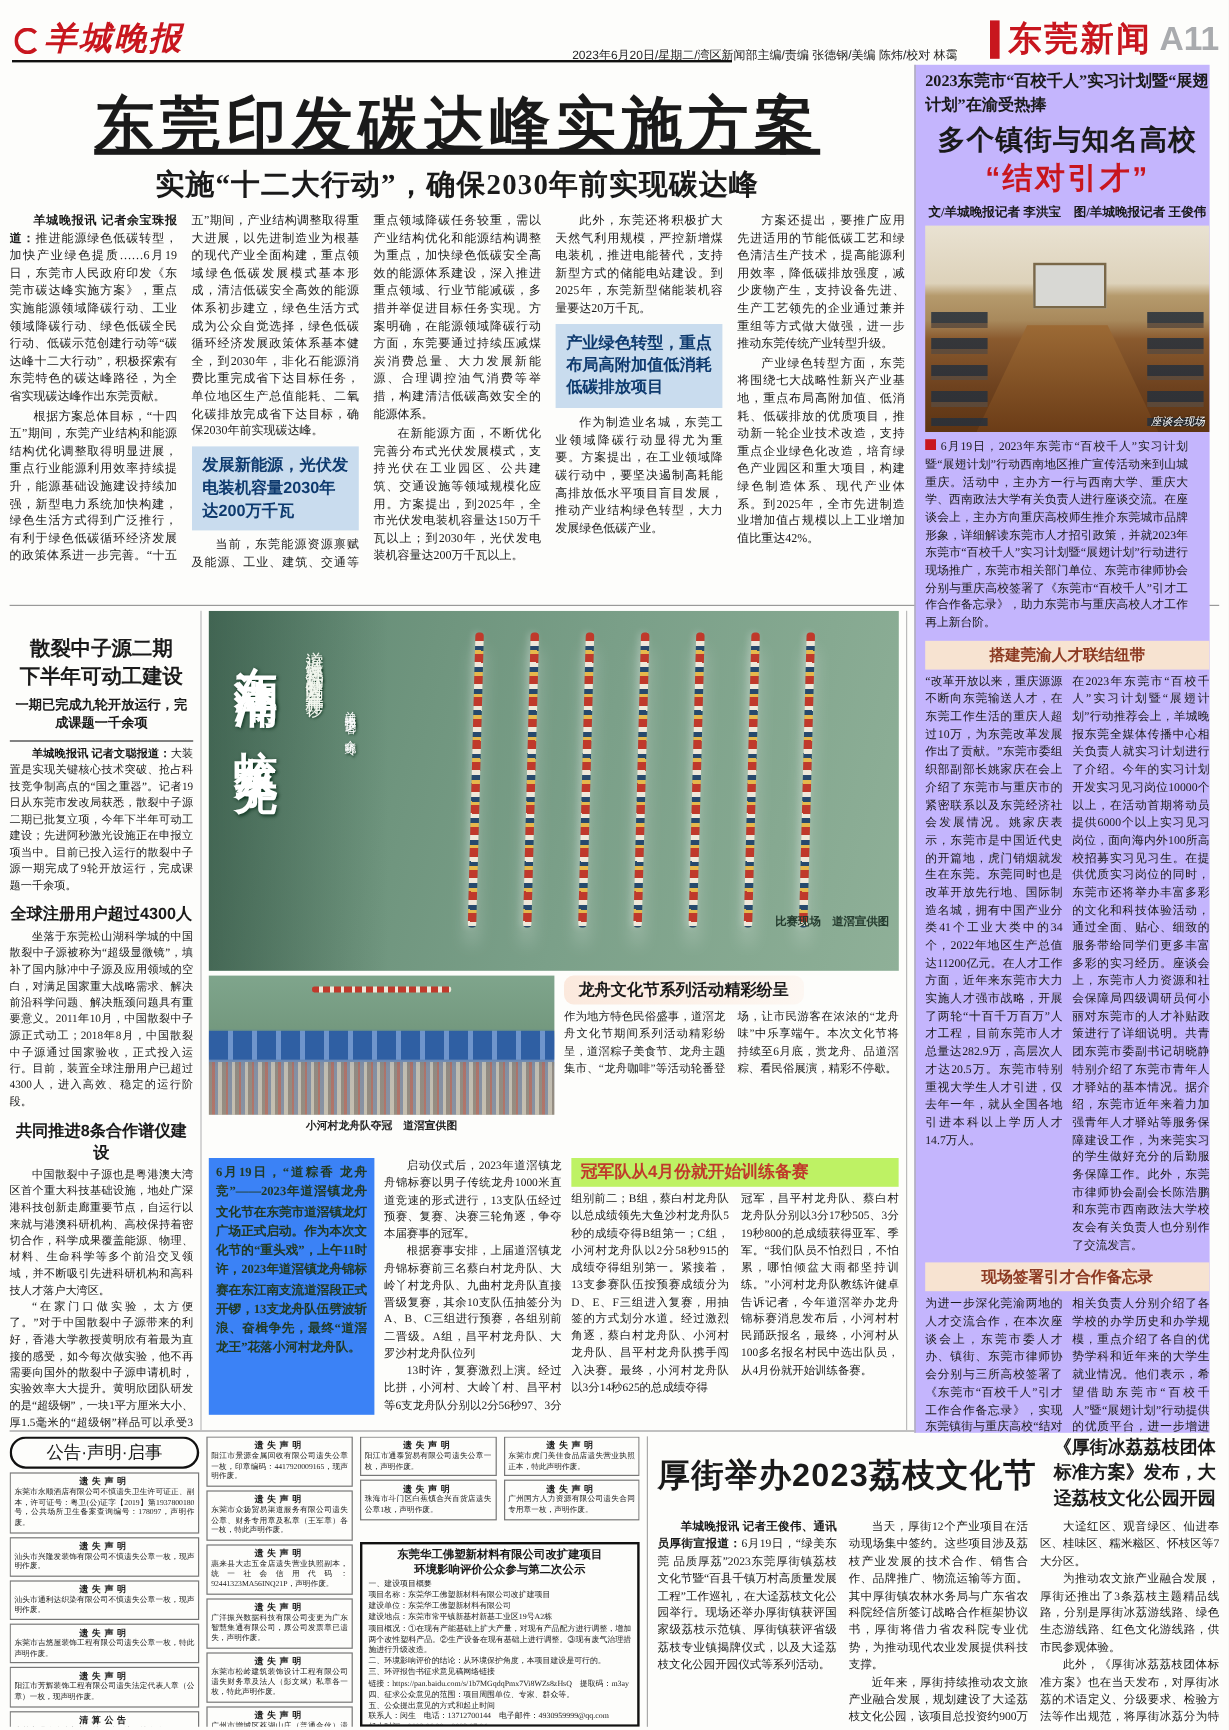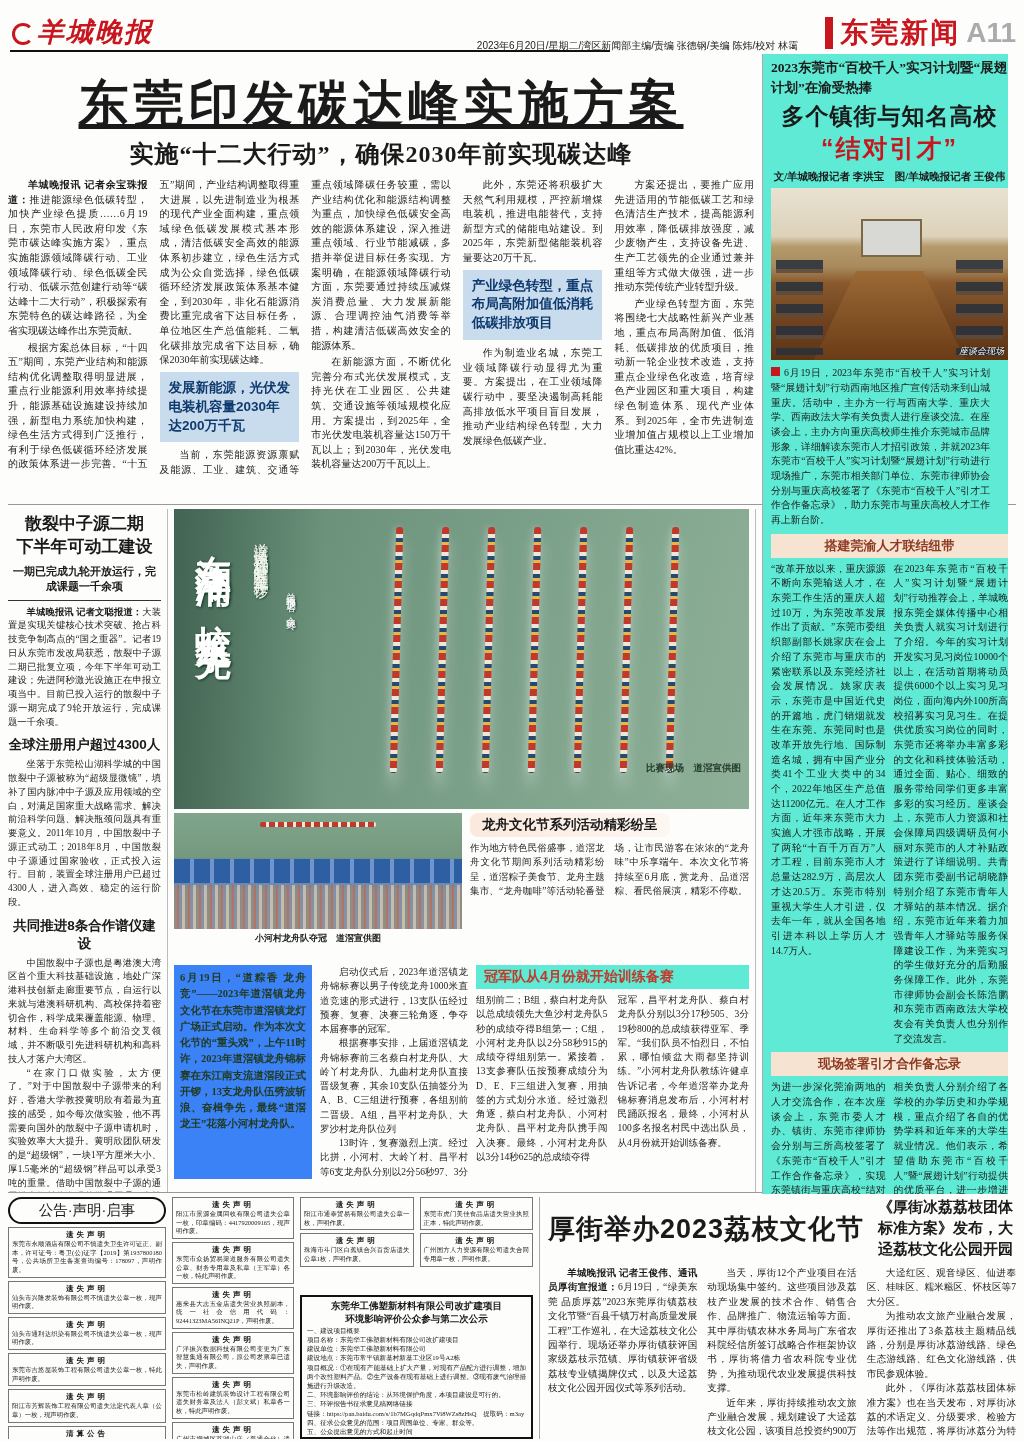--- a/index.html
+++ b/index.html
@@ -38,21 +38,21 @@
   .t-photo .ppl-l{left:2%;} .t-photo .ppl-r{right:2%;}
   .t-cap{position:absolute;right:4px;bottom:2px;font-size:9px;font-style:italic;color:#fff;text-shadow:0 0 2px #000;}
   .redsq{display:inline-block;width:9px;height:9px;background:#c8161e;margin-right:4px;}
   .t-body{font-size:9.8px;line-height:1.5;text-align:justify;}
   .t-sec{background:#f7e3d1;color:#8d3a22;font-weight:bold;font-size:13px;text-align:center;padding:3px 0;margin:6px 0 4px 0;font-family:"Liberation Sans",sans-serif;}
   .t-cols{display:flex;gap:8px;}
   .t-cols>div{flex:1;font-size:9.8px;line-height:1.5;text-align:justify;}
   
   .band-mid{display:flex;height:688px;border-bottom:1px solid #999;padding-top:4px;box-sizing:border-box;}
   .neutron{width:160px;box-sizing:border-box;padding-right:6px;border-right:1px solid #bbb;overflow:hidden;}
-  .n-hl{font-size:17px;font-weight:900;text-align:center;line-height:1.35;margin-top:4px;font-family:"Liberation Sans",sans-serif;}
+  .n-hl{font-size:17px;font-weight:900;text-align:center;line-height:1.35;margin-top:21px;font-family:"Liberation Sans",sans-serif;}
   .n-sub{font-size:11px;font-weight:bold;text-align:center;margin:5px 0;line-height:1.4;border-bottom:1px solid #333;padding-bottom:5px;}
   .n-p{margin:0;text-indent:2em;text-align:justify;font-size:9.3px;line-height:1.48;}
   .n-sec{font-size:13.5px;font-weight:900;text-align:center;margin:7px 0 4px 0;font-family:"Liberation Sans",sans-serif;}
   .dragon{width:588px;box-sizing:border-box;padding:0 6px;border-right:1px solid #bbb;overflow:hidden;}
   .d-photo{position:relative;height:300px;background:linear-gradient(105deg,#5e8671 0%,#6f957e 30%,#7ba089 55%,#86a991 80%,#8fb098 100%);overflow:hidden;}
   .d-photo .shade{position:absolute;left:0;top:0;width:26%;height:100%;background:linear-gradient(90deg,rgba(30,60,45,.45),rgba(30,60,45,0));}
   .boat{position:absolute;top:6%;height:82%;width:7px;border-radius:3px;background:repeating-linear-gradient(180deg,#c0392b 0 7px,#efe8da 7px 11px,#27496d 11px 15px,#e6b84c 15px 18px);box-shadow:0 14px 14px rgba(255,255,255,.35), -2px 0 6px rgba(255,255,255,.25);transform:rotate(1.5deg);}
   .d-vtitle{position:absolute;left:14px;top:16px;display:flex;gap:14px;}
   .d-hl{writing-mode:vertical-rl;text-orientation:upright;font-size:36px;font-weight:900;color:#fff;letter-spacing:6px;text-shadow:1px 1px 3px rgba(0,40,20,.75);font-family:"Liberation Sans",sans-serif;}
   .d-sub{writing-mode:vertical-rl;text-orientation:upright;font-size:15px;color:#f2f6ee;letter-spacing:3px;text-shadow:1px 1px 2px rgba(0,40,20,.7);margin-top:6px;}
@@ -66,35 +66,35 @@
   .d-photo2 .boat2{position:absolute;left:30%;top:8%;width:40%;height:5px;background:repeating-linear-gradient(90deg,#c0392b 0 6px,#efe8da 6px 9px);border-radius:2px;}
   .d-cap2{font-size:9px;font-weight:bold;text-align:center;margin-top:3px;color:#222;}
   .d-sec1wrap{flex:1;}
   .d-sec1{display:inline-block;background:linear-gradient(90deg,#fbe9dd,#fdf7f2);border-radius:8px;font-size:13.5px;font-weight:900;padding:3px 12px;margin-bottom:4px;font-family:"Liberation Sans",sans-serif;}
   .d-sec1-text{font-size:9.5px;line-height:1.5;text-align:justify;column-count:2;column-gap:10px;height:112px;overflow:hidden;}
   .d-row3{display:flex;gap:8px;height:214px;margin-top:4px;}
   .d-green{width:138px;background:#3b82f6;padding:5px 6px;box-sizing:border-box;font-size:10.5px;line-height:1.55;text-align:justify;font-weight:bold;color:#213a22;overflow:hidden;}
   .d-midcol{width:148px;overflow:hidden;}
   .d-midcol p{margin:0;text-indent:2em;font-size:9.5px;line-height:1.5;text-align:justify;}
   .d-sec2wrap{flex:1;overflow:hidden;}
-  .d-sec2{background:#5eead4;color:#c0392b;font-weight:900;font-size:14px;padding:3px 8px;margin-bottom:4px;font-family:"Liberation Sans",sans-serif;}
+  .d-sec2{background:#bef264;color:#c0392b;font-weight:900;font-size:14px;padding:3px 8px;margin-bottom:4px;font-family:"Liberation Sans",sans-serif;}
   .d-sec2cols{display:flex;gap:10px;}
   .d-sec2cols>div{flex:1;font-size:9.5px;line-height:1.5;text-align:justify;}
   
   .band-bot{display:flex;height:246px;padding-top:4px;box-sizing:border-box;}
   .ads{width:532px;display:flex;gap:6px;box-sizing:border-box;border-right:1px solid #aaa;padding-right:6px;overflow:hidden;}
   .ads-c1{width:158px;} .ads-c2{width:122px;}
   .ads-hdr{border:2px solid #111;border-radius:14px;font-size:14.5px;font-weight:400;text-align:center;padding:2px 0;margin-bottom:3px;font-family:"Liberation Sans",sans-serif;}
   .ad{border:1px solid #777;padding:2px 3px;margin-bottom:3px;}
   .ad-t{font-size:7.5px;font-weight:bold;text-align:center;letter-spacing:3px;}
   .ad-b{font-size:6.4px;line-height:1.35;text-align:justify;margin:0;}
   .ads-right{flex:1;display:flex;flex-direction:column;}
   .ads-minis{display:flex;gap:6px;height:86px;overflow:hidden;}
   .ads-minis>div{flex:1;}
-  .notice{border:2px solid #111;margin-top:12px;padding:3px 5px;flex:1;overflow:hidden;}
+  .notice{border:2px solid #111;margin-top:2px;padding:3px 5px;flex:1;overflow:hidden;}
   .notice-t{font-size:9.5px;font-weight:900;text-align:center;line-height:1.35;font-family:"Liberation Sans",sans-serif;}
   .notice-l{font-size:6.6px;line-height:1.4;margin:0;text-align:justify;}
   .lychee{flex:1;box-sizing:border-box;padding-left:8px;overflow:hidden;}
   .ly-head{display:flex;align-items:center;gap:14px;}
   .ly-hl{font-size:27px;font-weight:900;letter-spacing:1px;white-space:nowrap;font-family:"Liberation Sans",sans-serif;}
   .ly-sub{font-size:15px;font-weight:bold;line-height:1.4;}
   .ly-cols{display:flex;gap:10px;margin-top:6px;height:188px;overflow:hidden;}
   .ly-cols>div{flex:1;font-size:9.6px;line-height:1.5;text-align:justify;}
   .ly-cols p{margin:0;text-indent:2em;}
 </style>
@@ -125,21 +125,21 @@
         <p class="bp">当前，东莞能源资源禀赋及能源、工业、建筑、交通等重点领域降碳任务较重，需以产业结构优化和能源结构调整为重点，加快绿色低碳安全高效的能源体系建设，深入推进重点领域、行业节能减碳，多措并举促进目标任务实现。方案明确，在能源领域降碳行动方面，东莞要通过持续压减煤炭消费总量、大力发展新能源、合理调控油气消费等举措，构建清洁低碳高效安全的能源体系。</p>
         <p class="bp">在新能源方面，不断优化完善分布式光伏发展模式，支持光伏在工业园区、公共建筑、交通设施等领域规模化应用。方案提出，到2025年，全市光伏发电装机容量达150万千瓦以上；到2030年，光伏发电装机容量达200万千瓦以上。</p>
         <p class="bp">此外，东莞还将积极扩大天然气利用规模，严控新增煤电装机，推进电能替代，支持新型方式的储能电站建设。到2025年，东莞新型储能装机容量要达20万千瓦。</p>
         <div class="bluebox">产业绿色转型，重点布局高附加值低消耗低碳排放项目</div>
         <p class="bp">作为制造业名城，东莞工业领域降碳行动显得尤为重要。方案提出，在工业领域降碳行动中，要坚决遏制高耗能高排放低水平项目盲目发展，推动产业结构绿色转型，大力发展绿色低碳产业。</p>
         <p class="bp">方案还提出，要推广应用先进适用的节能低碳工艺和绿色清洁生产技术，提高能源利用效率，降低碳排放强度，减少废物产生，支持设备先进、生产工艺领先的企业通过兼并重组等方式做大做强，进一步推动东莞传统产业转型升级。</p>
         <p class="bp">产业绿色转型方面，东莞将围绕七大战略性新兴产业基地，重点布局高附加值、低消耗、低碳排放的优质项目，推动新一轮企业技术改造，支持重点企业绿色化改造，培育绿色产业园区和重大项目，构建绿色制造体系、现代产业体系。到2025年，全市先进制造业增加值占规模以上工业增加值比重达42%。</p>
       </div>
     </div>
 
-    <div class="talent" style="height: 1140px; position: relative; z-index: 2; background: #5eead4;">
+    <div class="talent" style="height: 1140px; position: relative; z-index: 2; background: #c4b5fd;">
       <div class="t-kicker">2023东莞市“百校千人”实习计划暨“展翅计划”在渝受热捧</div>
       <div class="t-hl">多个镇街与知名高校</div>
       <div class="t-hl-red">“结对引才”</div>
       <div class="t-byline">文/羊城晚报记者 李洪宝　图/羊城晚报记者 王俊伟</div>
       <div class="t-photo">
         <div class="screen"></div>
         <div class="table"></div>
         <div class="ppl-l"></div>
         <div class="ppl-r"></div>
         <div class="t-cap">座谈会现场</div>

